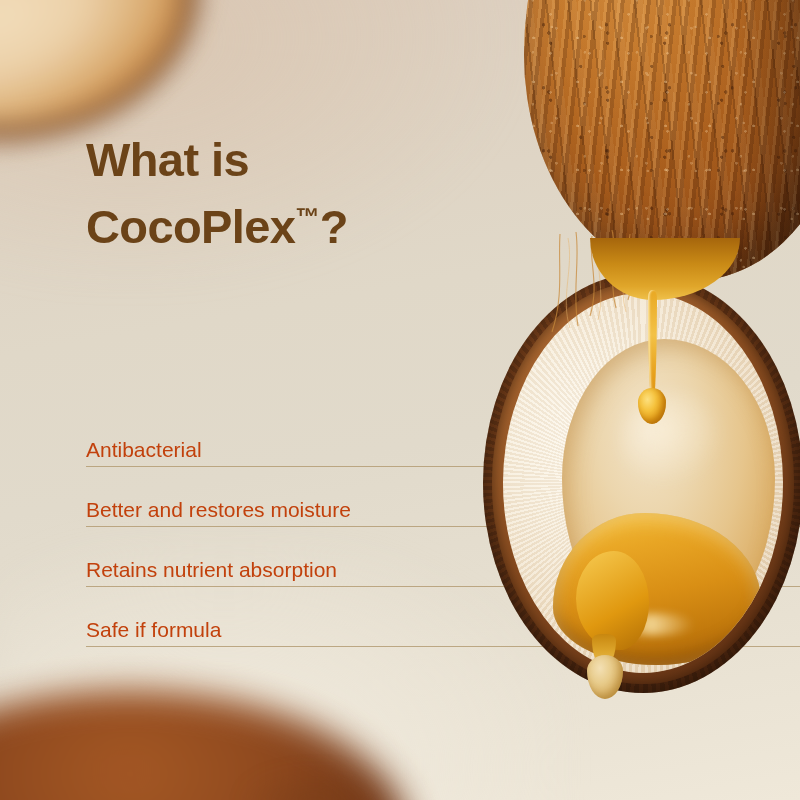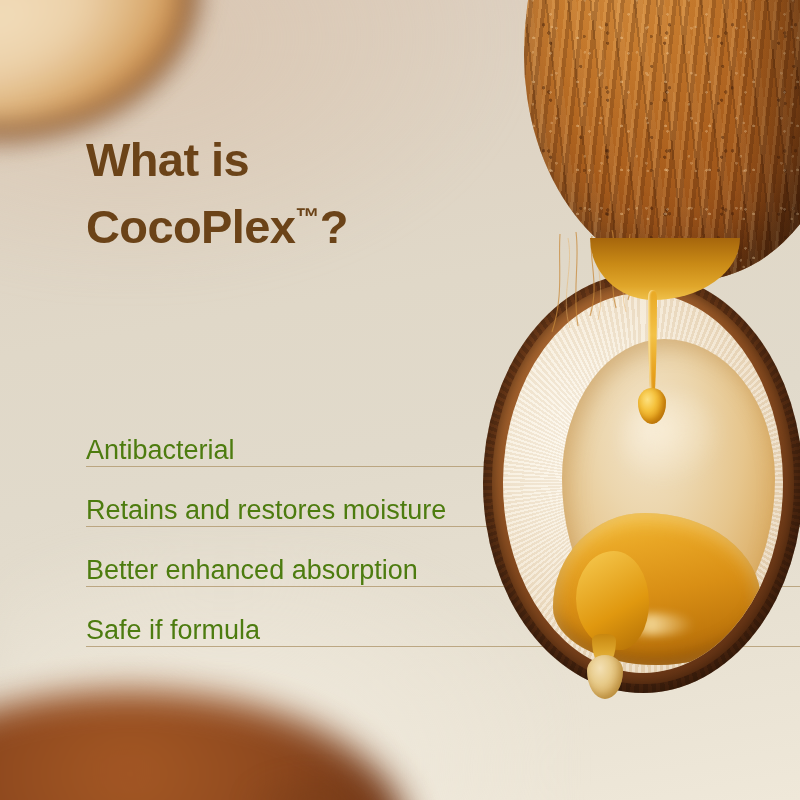--- a/index.html
+++ b/index.html
@@ -418,23 +418,23 @@
     top: 0;
     width: 800px;
     list-style: none;
     margin: 0;
     padding: 0;
   }
   .feature-item {
     position: absolute;
     left: 86px;
     width: 420px;
-    font-size: 27px;
+    font-size: 21px;
     line-height: 26px;
-    color: #4d7c0f;
+    color: #c2410c;
     white-space: nowrap;
   }
 </style>
 </head>
 <body>
 
 <div class="canvas">
 
   <div class="bg-base"></div>
   <div class="bg-warm-top"></div>
@@ -498,18 +498,18 @@
     <div class="drip-bottom-drop"></div>
   </div>
 
   <div class="content">
 
     <h1 class="headline"><span>What is</span><br><span>CocoPlex</span><span class="tm">™</span><span>?</span></h1>
 
 
     <ul class="feature-list" id="feature-list">
         <li class="feature-item" style="top: 437px;">Antibacterial</li>
-        <li class="feature-item" style="top: 497px;">Retains and restores moisture</li>
-        <li class="feature-item" style="top: 557px;">Better enhanced absorption</li>
+        <li class="feature-item" style="top: 497px;">Better and restores moisture</li>
+        <li class="feature-item" style="top: 557px;">Retains nutrient absorption</li>
         <li class="feature-item" style="top: 617px;">Safe if formula</li>
       </ul>
   </div>
 </div>
 
 </body></html>

